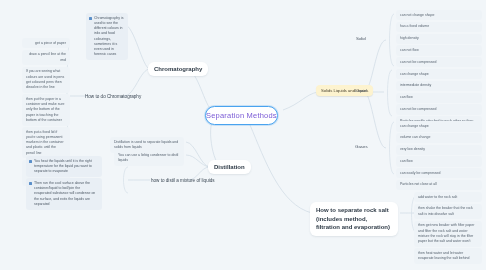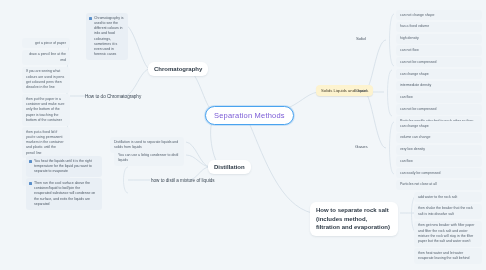--- a/index.html
+++ b/index.html
@@ -15,21 +15,21 @@
   .node{position:absolute;box-sizing:border-box;}
 
   
   .central{
     border:1px solid #4aa3ef;
     background:#ffffff;
     border-radius:10px;
     color:#7b5bd6;
     font-size:7.5px;
     letter-spacing:.2px;
-    padding:4px 8px;
+    padding:4px 0;
     text-align:center;
     white-space:nowrap;
     box-shadow:0 0 0 1px rgba(74,163,239,.25);
   }
   
   .topic{
     background:#ffffff;
     border-radius:6px;
     color:#2f3b47;
     font-size:6px;

